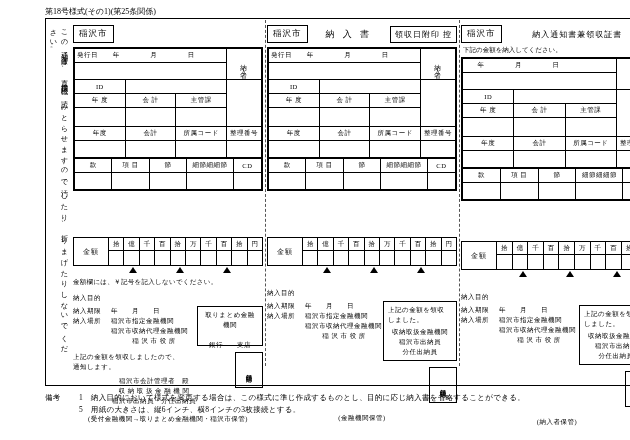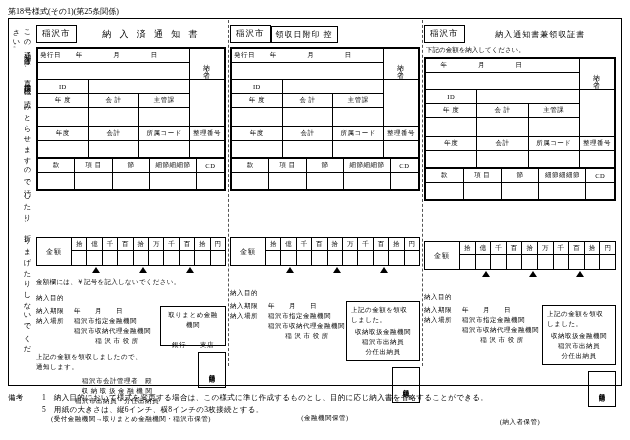--- a/index.html
+++ b/index.html
@@ -3,21 +3,21 @@
 <meta charset="utf-8">
 <style>
   html,body{margin:0;padding:0;}
   body{
     width:630px;height:440px;background:#ffffff;
     font-family:"Liberation Serif", serif;
     color:#000;
     position:relative;
     overflow:hidden;
   }
-  .page{position:absolute;inset:0;}
+  .page{position:absolute;inset:0;margin-left:37px;}
   .form-no{
     position:absolute;left:8px;top:6px;font-size:8px;letter-spacing:0px;
   }
   .outer{
     position:absolute;left:8px;top:18px;width:614px;height:368px;
     border:1px solid #000;box-sizing:border-box;
   }
   .note-vert{
     position:absolute;left:10px;top:24px;width:22px;height:330px;
     writing-mode:vertical-rl;
@@ -112,21 +112,20 @@
   <div class="outer"></div>
 
   <div class="note-vert">こ の 通 知 書 は 、 直 接 機 械 に 読 み と ら せ ま す の で 汚 し た り 、 折 り ま げ た り し な い で く だ さ い 。</div>
 
   <div class="sep" style="left:228px;"></div>
   <div class="sep" style="left:422px;"></div>
 
   <div class="slip slip1">
     <div class="hdr">
       <div class="city">稲沢市</div>
-      <div class="title">納 入 済 通 知 書</div>
     </div>
 
     <div class="block">
       <table class="g">
         <tbody>
             <tr>
           <td class="nb" colspan="3" style="text-align:left;padding-left:2px;">
             <span>発行日</span>
             <span style="letter-spacing:6px;">　年　　月　　日</span>
           </td>
@@ -266,20 +265,21 @@
         </div>
       </div>
 
       <div class="foot-note" style="margin-top:8px;">(受付金融機関→取りまとめ金融機関・稲沢市保管)</div>
     </div>
   </div>
 
   <div class="slip slip2">
     <div class="hdr">
       <div class="city">稲沢市</div>
+      <div class="title">納 入 書</div>
       <div class="box">領収日附印 控</div>
     </div>
 
     <div class="block">
       <table class="g">
         <tbody>
             <tr>
           <td class="nb" colspan="3" style="text-align:left;padding-left:2px;">
             <span>発行日</span>
             <span style="letter-spacing:6px;">　年　　月　　日</span>

